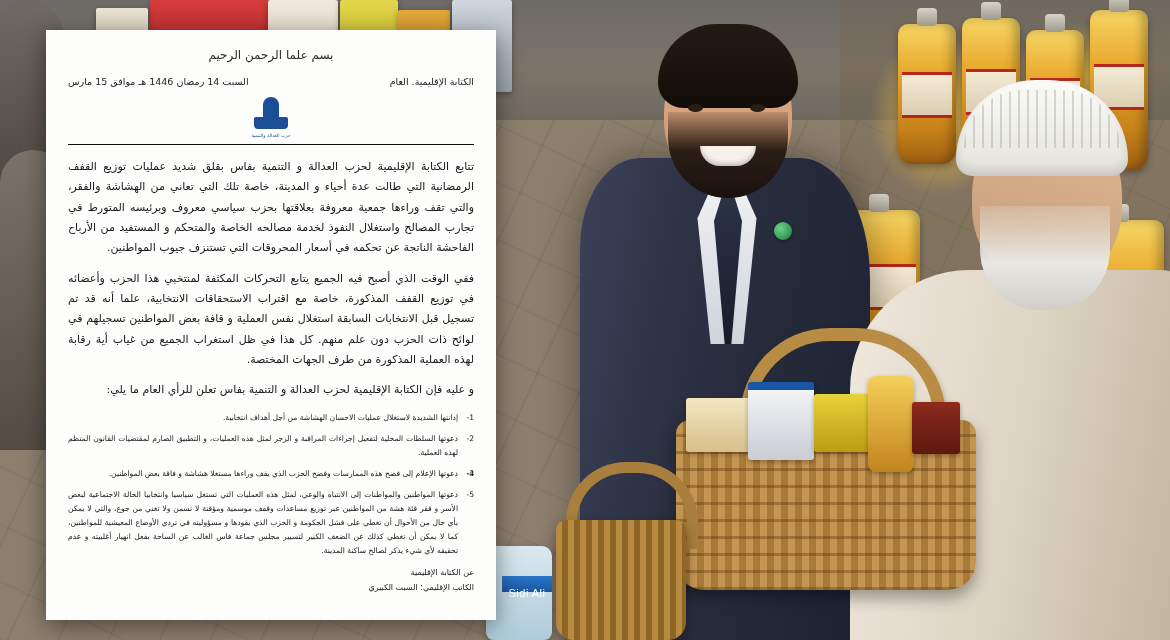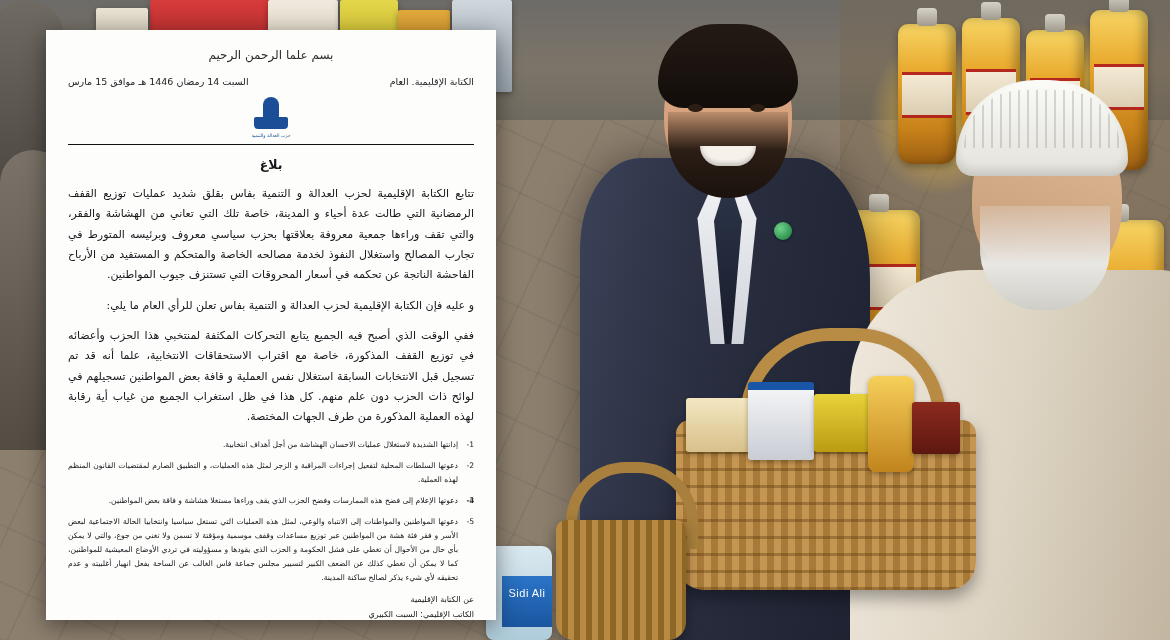--- a/index.html
+++ b/index.html
@@ -247,21 +247,21 @@
     position: absolute;
     left: 486px; top: 546px;
     width: 66px; height: 94px;
     border-radius: 10px 10px 8px 8px;
     background: linear-gradient(180deg, rgba(222,238,246,.95), rgba(176,208,224,.95));
     box-shadow: 0 3px 8px rgba(0,0,0,.3);
   }
   .water-label {
     position: absolute;
     left: 16px; right: 0; top: 30px;
-    height: 51px;
+    height: 16px;
     background: linear-gradient(180deg,#2a74c7,#1b56a0);
   }
   .water-label span {
     display: block;
     text-align: center;
     color: #fff;
     font-size: 11px;
     line-height: 34px;
     letter-spacing: .5px;
   }
@@ -485,25 +485,24 @@
     <div class="logo-wrap">
       <div class="logo-mark">
         <div class="lamp"></div>
         <div class="book"></div>
       </div>
       <div class="logo-text">حزب العدالة والتنمية</div>
     </div>
 
     <hr class="rule">
 
-    <div class="doc-title">بلاغ</div>
 
     <p class="para">تتابع الكتابة الإقليمية لحزب العدالة و التنمية بفاس بقلق شديد عمليات توزيع القفف الرمضانية التي طالت عدة أحياء و المدينة، خاصة تلك التي تعاني من الهشاشة والفقر، والتي تقف وراءها جمعية معروفة بعلاقتها بحزب سياسي معروف وبرئيسه المتورط في تجارب المصالح واستغلال النفوذ لخدمة مصالحه الخاصة والمتحكم و المستفيد من الأرباح الفاحشة الناتجة عن تحكمه في أسعار المحروقات التي تستنزف جيوب المواطنين.</p>
+    <p class="para">ففي الوقت الذي أصبح فيه الجميع يتابع التحركات المكثفة لمنتخبي هذا الحزب وأعضائه في توزيع القفف المذكورة، خاصة مع اقتراب الاستحقاقات الانتخابية، علما أنه قد تم تسجيل قبل الانتخابات السابقة استغلال نفس العملية و قافة بعض المواطنين تسجيلهم في لوائح ذات الحزب دون علم منهم. كل هذا في ظل استغراب الجميع من غياب أية رقابة لهذه العملية المذكورة من طرف الجهات المختصة.</p>
     <p class="para">و عليه فإن الكتابة الإقليمية لحزب العدالة و التنمية بفاس تعلن للرأي العام ما يلي:</p>
-    <p class="para">ففي الوقت الذي أصبح فيه الجميع يتابع التحركات المكثفة لمنتخبي هذا الحزب وأعضائه في توزيع القفف المذكورة، خاصة مع اقتراب الاستحقاقات الانتخابية، علما أنه قد تم تسجيل قبل الانتخابات السابقة استغلال نفس العملية و قافة بعض المواطنين تسجيلهم في لوائح ذات الحزب دون علم منهم. كل هذا في ظل استغراب الجميع من غياب أية رقابة لهذه العملية المذكورة من طرف الجهات المختصة.</p>
 
     <ul class="list">
       <li>
         <span class="num">1-</span>
         <span>إدانتها الشديدة لاستغلال عمليات الاحسان الهشاشة من أجل أهداف انتخابية.</span>
       </li>
       <li>
         <span class="num">2-</span>
         <span>دعوتها السلطات المحلية لتفعيل إجراءات المراقبة و الزجر لمثل هذه العمليات، و التطبيق الصارم لمقتضيات القانون المنظم لهذه العملية.</span>
       </li>

